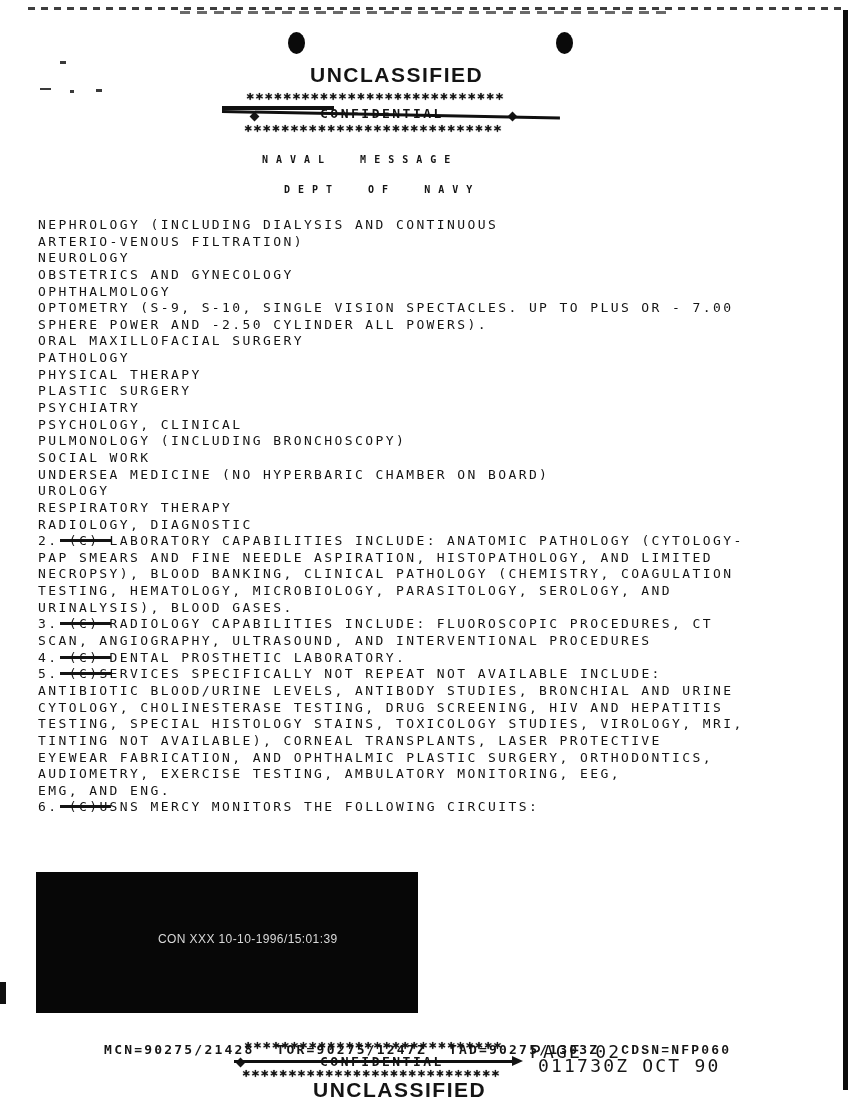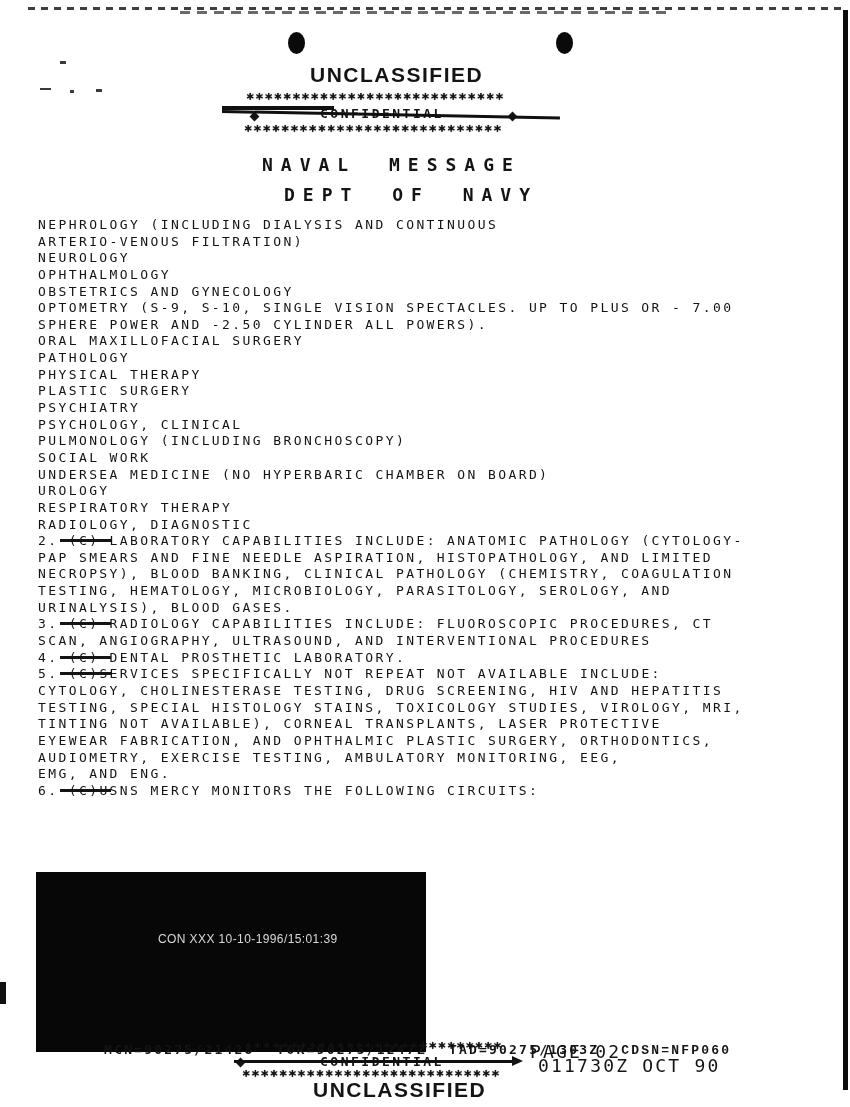--- a/index.html
+++ b/index.html
@@ -33,38 +33,38 @@
     position:absolute; font-weight:bold; font-size:14px; letter-spacing:0.8px;
     white-space:pre; text-shadow:0 0 1px #000;
   }
   .conf-word {
     position:absolute; font-weight:bold; font-size:13px; letter-spacing:2.5px;
     white-space:pre;
   }
   .diamond { position:absolute; width:7px; height:7px; background:#141414; transform:rotate(45deg); }
   .strike { position:absolute; height:3px; background:#101010; }
   .msgline {
-    position:absolute; font-weight:bold; font-size:18px; letter-spacing:8px;
+    position:absolute; font-weight:bold; font-size:10px; letter-spacing:8px;
     word-spacing:14px; white-space:pre;
   }
 
   
   .body-lines { position:absolute; left:38px; top:217px; }
   .bline {
     height:16.65px; line-height:16.65px; white-space:pre;
     font-size:13px; font-weight:normal; letter-spacing:2.4px;
   }
   .cmark { position:relative; }
   .cmark::after {
     content:""; position:absolute; left:-9px; right:-12px; top:6px;
     height:3px; background:#141414;
   }
 
   
-  .redaction { position:absolute; left:36px; top:872px; width:382px; height:180px; background:#070707;padding-left:8px; }
+  .redaction { position:absolute; left:36px; top:872px; width:382px; height:141px; background:#070707; }
   .redaction-stamp {
     position:absolute; left:122px; top:60px; font-family:"Liberation Sans", sans-serif;
     font-size:12px; color:#d9d9d9; letter-spacing:0.4px; white-space:pre;
   }
 
   
   .mcn-row { position:absolute; left:64px; top:1027px; white-space:pre; font-size:13px; font-weight:bold; letter-spacing:2.2px; }
   .mcn-row span { margin-right:22px; }
   .mcn-row span:last-child { margin-right:0;font-family:Liberation Mono, monospace; }
   .ftr-text { position:absolute; font-size:18px; font-weight:normal; letter-spacing:2.2px; white-space:pre; }
@@ -101,22 +101,22 @@
 
   <div class="ast-row" style="left:244px; top:122px;">****************************</div>
 
   <div class="msgline" style="left:262px; top:154px;">NAVAL MESSAGE</div>
   <div class="msgline" style="left:284px; top:184px;">DEPT OF NAVY</div>
 
   <div class="body-lines" id="body-lines">
       <div class="bline"><span>NEPHROLOGY (INCLUDING DIALYSIS AND CONTINUOUS</span></div>
       <div class="bline"><span>ARTERIO-VENOUS FILTRATION)</span></div>
       <div class="bline"><span>NEUROLOGY</span></div>
+      <div class="bline"><span>OBSTETRICS AND GYNECOLOGY</span></div>
       <div class="bline"><span>OPHTHALMOLOGY</span></div>
-      <div class="bline"><span>OBSTETRICS AND GYNECOLOGY</span></div>
       <div class="bline"><span>OPTOMETRY (S-9, S-10, SINGLE VISION SPECTACLES. UP TO PLUS OR - 7.00</span></div>
       <div class="bline"><span>SPHERE POWER AND -2.50 CYLINDER ALL POWERS).</span></div>
       <div class="bline"><span>ORAL MAXILLOFACIAL SURGERY</span></div>
       <div class="bline"><span>PATHOLOGY</span></div>
       <div class="bline"><span>PHYSICAL THERAPY</span></div>
       <div class="bline"><span>PLASTIC SURGERY</span></div>
       <div class="bline"><span>PSYCHIATRY</span></div>
       <div class="bline"><span>PSYCHOLOGY, CLINICAL</span></div>
       <div class="bline"><span>PULMONOLOGY (INCLUDING BRONCHOSCOPY)</span></div>
       <div class="bline"><span>SOCIAL WORK</span></div>
@@ -126,20 +126,21 @@
       <div class="bline"><span>RADIOLOGY, DIAGNOSTIC</span></div>
       <div class="bline"><span>2. </span><span class="cmark">(C)</span><span> LABORATORY CAPABILITIES INCLUDE: ANATOMIC PATHOLOGY (CYTOLOGY-</span></div>
       <div class="bline"><span>PAP SMEARS AND FINE NEEDLE ASPIRATION, HISTOPATHOLOGY, AND LIMITED</span></div>
       <div class="bline"><span>NECROPSY), BLOOD BANKING, CLINICAL PATHOLOGY (CHEMISTRY, COAGULATION</span></div>
       <div class="bline"><span>TESTING, HEMATOLOGY, MICROBIOLOGY, PARASITOLOGY, SEROLOGY, AND</span></div>
       <div class="bline"><span>URINALYSIS), BLOOD GASES.</span></div>
       <div class="bline"><span>3. </span><span class="cmark">(C)</span><span> RADIOLOGY CAPABILITIES INCLUDE: FLUOROSCOPIC PROCEDURES, CT</span></div>
       <div class="bline"><span>SCAN, ANGIOGRAPHY, ULTRASOUND, AND INTERVENTIONAL PROCEDURES</span></div>
       <div class="bline"><span>4. </span><span class="cmark">(C)</span><span> DENTAL PROSTHETIC LABORATORY.</span></div>
       <div class="bline"><span>5. </span><span class="cmark">(C)</span><span>SERVICES SPECIFICALLY NOT REPEAT NOT AVAILABLE INCLUDE:</span></div>
+      <div class="bline"><span>ANTIBIOTIC BLOOD/URINE LEVELS, ANTIBODY STUDIES, BRONCHIAL AND URINE</span></div>
       <div class="bline"><span>CYTOLOGY, CHOLINESTERASE TESTING, DRUG SCREENING, HIV AND HEPATITIS</span></div>
       <div class="bline"><span>TESTING, SPECIAL HISTOLOGY STAINS, TOXICOLOGY STUDIES, VIROLOGY, MRI,</span></div>
       <div class="bline"><span>TINTING NOT AVAILABLE), CORNEAL TRANSPLANTS, LASER PROTECTIVE</span></div>
       <div class="bline"><span>EYEWEAR FABRICATION, AND OPHTHALMIC PLASTIC SURGERY, ORTHODONTICS,</span></div>
       <div class="bline"><span>AUDIOMETRY, EXERCISE TESTING, AMBULATORY MONITORING, EEG,</span></div>
       <div class="bline"><span>EMG, AND ENG.</span></div>
       <div class="bline"><span>6. </span><span class="cmark">(C)</span><span>USNS MERCY MONITORS THE FOLLOWING CIRCUITS:</span></div>
     </div>
 
   <div class="redaction">

